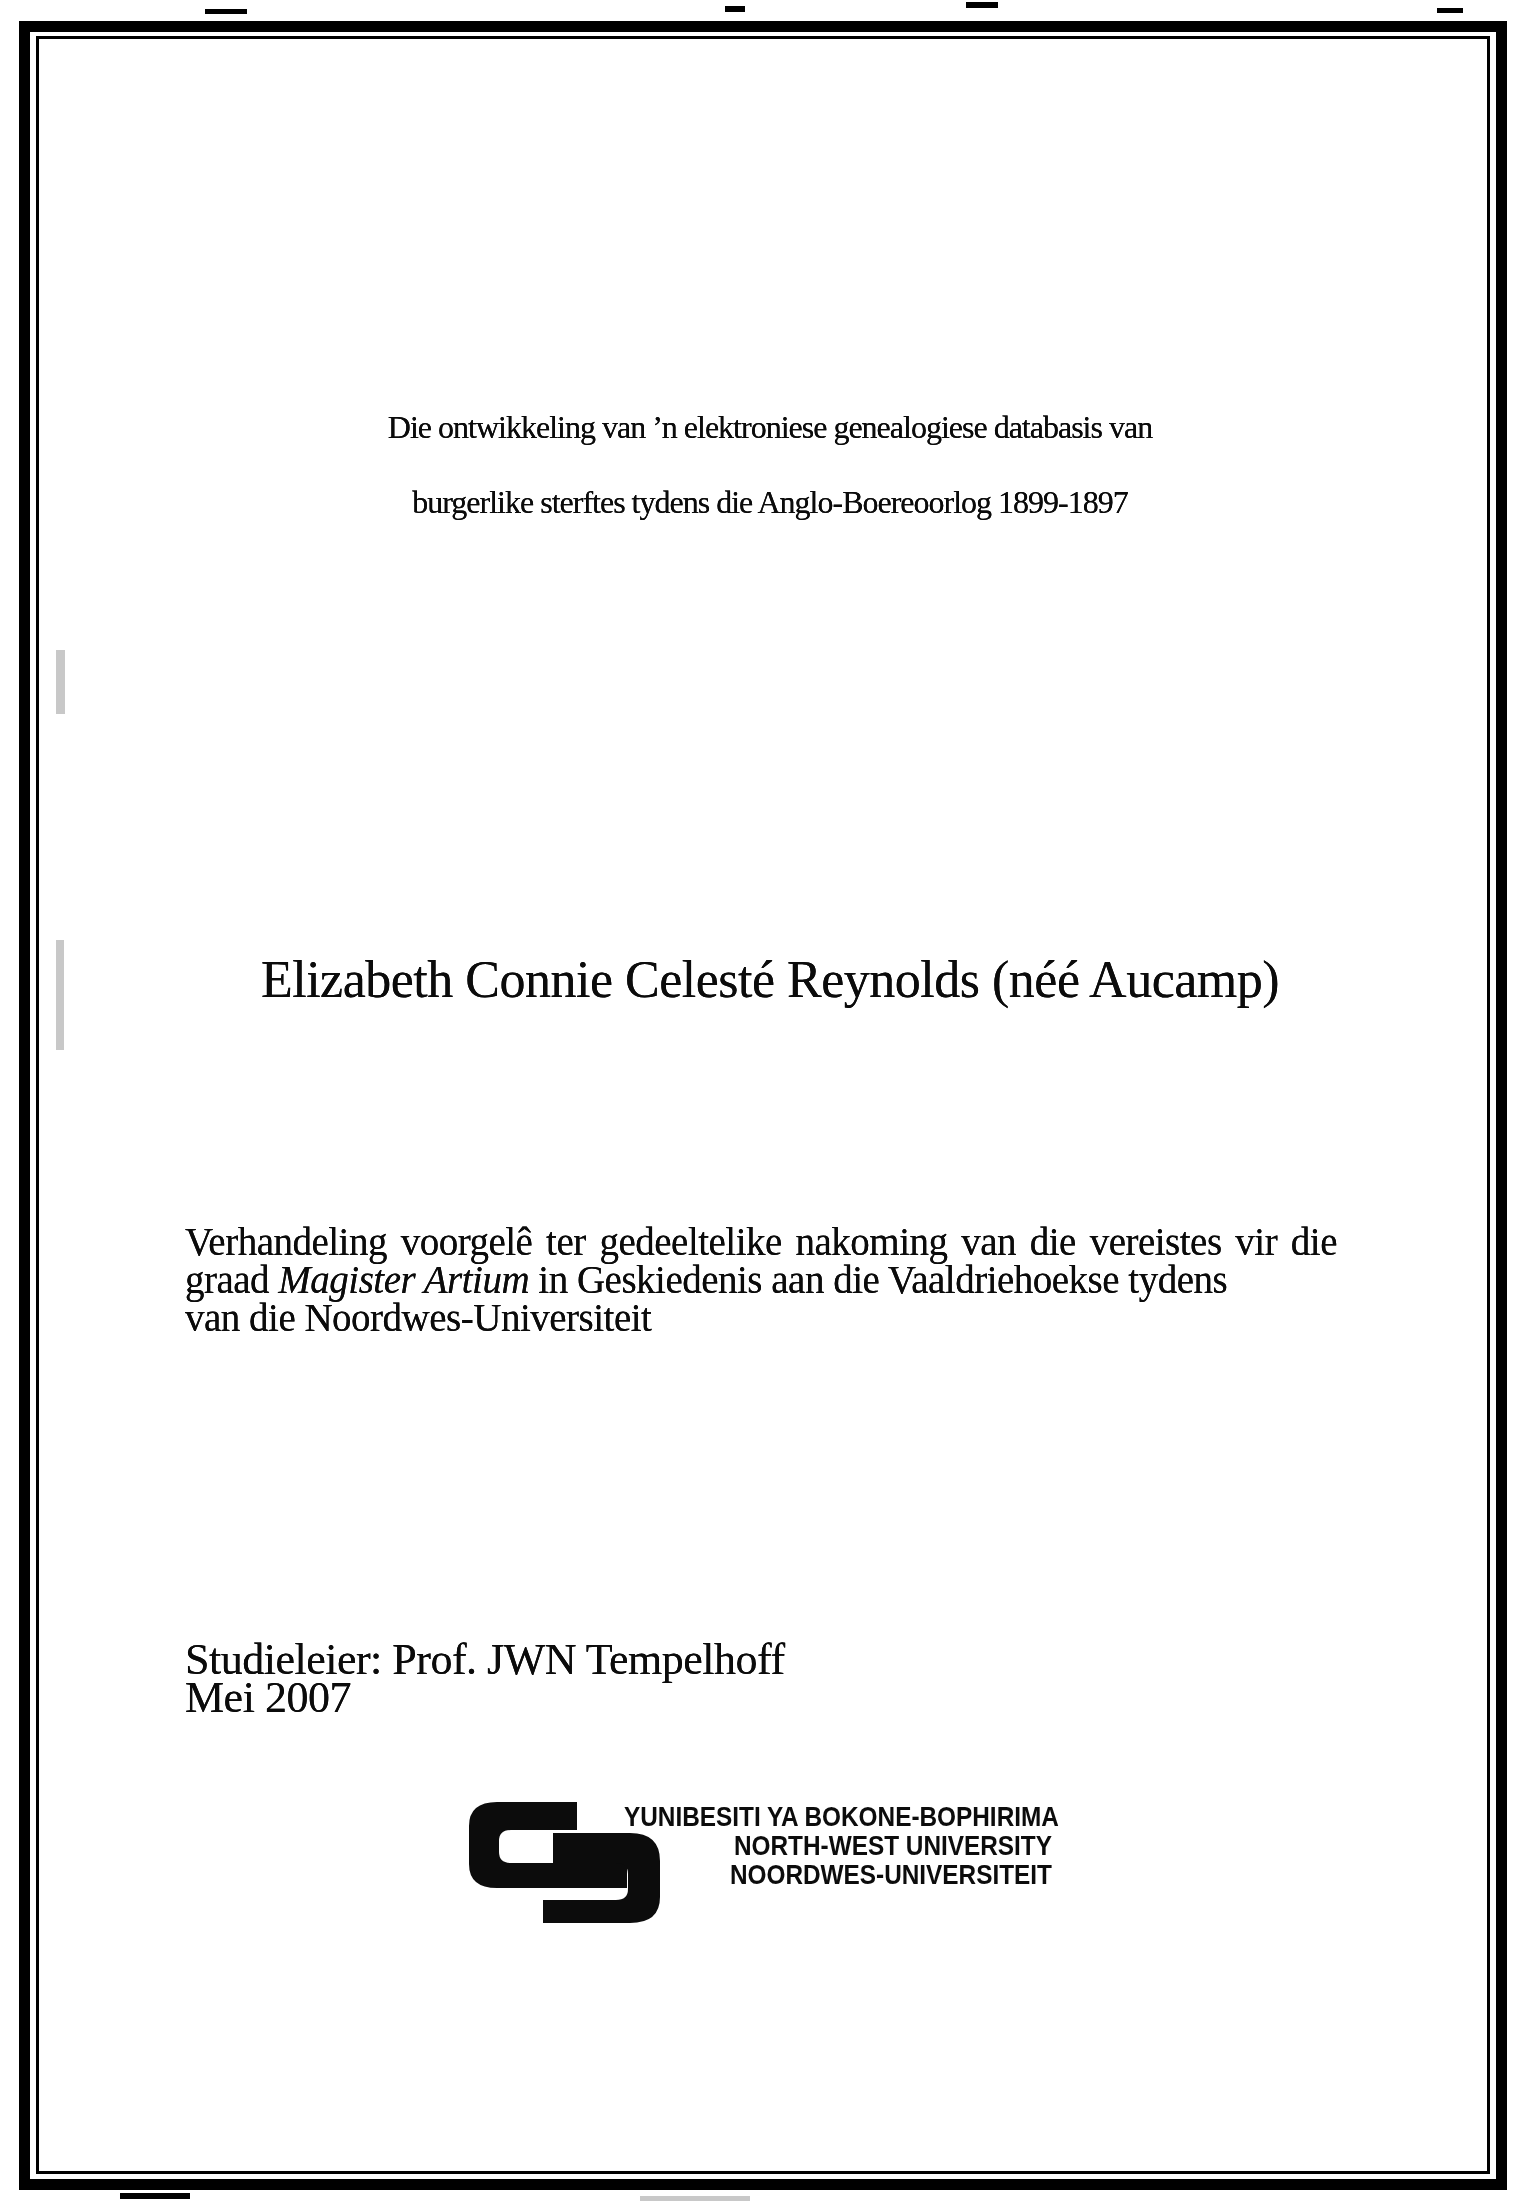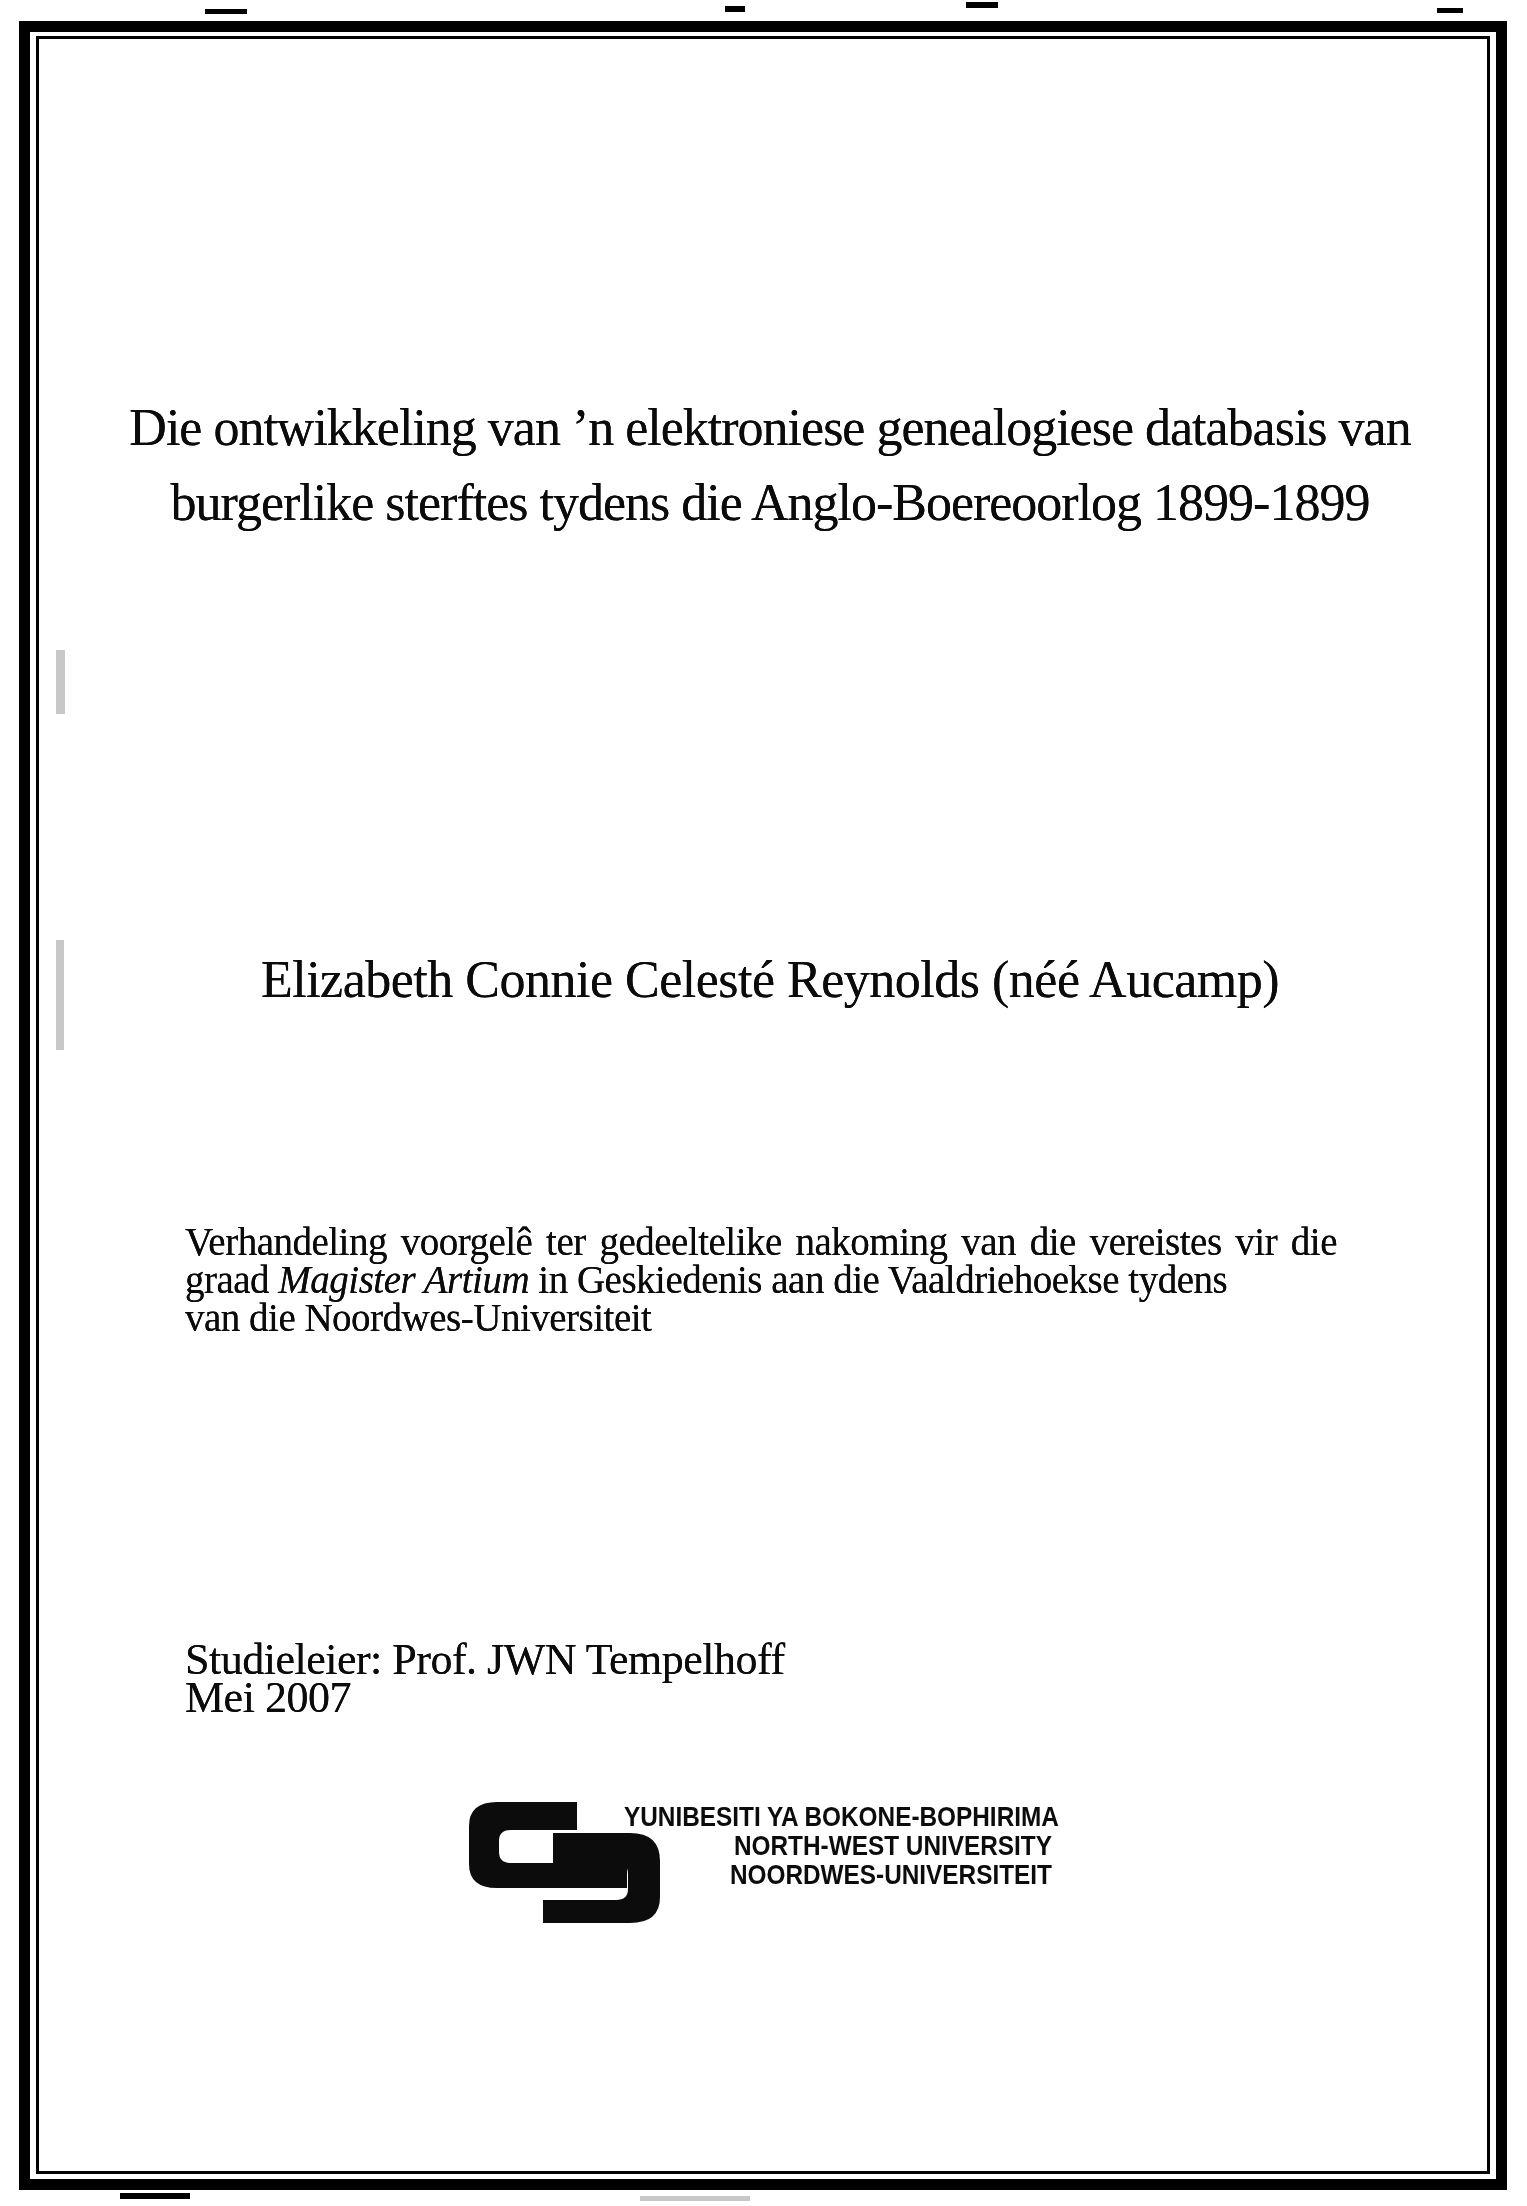--- a/index.html
+++ b/index.html
@@ -28,21 +28,21 @@
   .speck.gray { background: #9a9a9a; opacity: .55; }
 
   .centered-col {
     position: absolute;
     left: 60px;
     width: 1420px;
     text-align: center;
   }
   .doc-title {
     top: 390px;
-    font-size: 52px;
+    font-size: 32px;
     line-height: 75px;
     letter-spacing: -1px;
     text-shadow: 0 0 .4px #0b0b0b;
   }
   .byline {
     top: 805px;
     font-size: 38px;
     line-height: 38px;
   }
   .author {
@@ -112,21 +112,21 @@
   <div class="speck" style="left:725px; top:6px; width:20px; height:6px;"></div>
   <div class="speck" style="left:966px; top:2px; width:32px; height:6px;"></div>
   <div class="speck" style="left:1437px; top:8px; width:26px; height:5px;"></div>
   <div class="speck gray" style="left:56px; top:650px; width:9px; height:64px;"></div>
   <div class="speck gray" style="left:56px; top:940px; width:8px; height:110px;"></div>
   <div class="speck" style="left:120px; top:2193px; width:70px; height:6px;"></div>
   <div class="speck gray" style="left:640px; top:2196px; width:110px; height:5px;"></div>
 
   <div class="centered-col doc-title">
     <div>Die ontwikkeling van ’n elektroniese genealogiese databasis van</div>
-    <div>burgerlike sterftes tydens die Anglo-Boereoorlog 1899-1899</div>
+    <div>burgerlike sterftes tydens die Anglo-Boereoorlog 1899-1897</div>
   </div>
 
 
   <div class="centered-col author">Elizabeth Connie Celesté Reynolds (néé Aucamp)</div>
 
   <div class="statement">
     <div class="line-justify">Verhandeling voorgelê ter gedeeltelike nakoming van die vereistes vir die</div>
     <div><span>graad </span><em>Magister Artium</em><span> in Geskiedenis aan die Vaaldriehoekse tydens</span></div>
     <div>van die Noordwes-Universiteit</div>
   </div>

